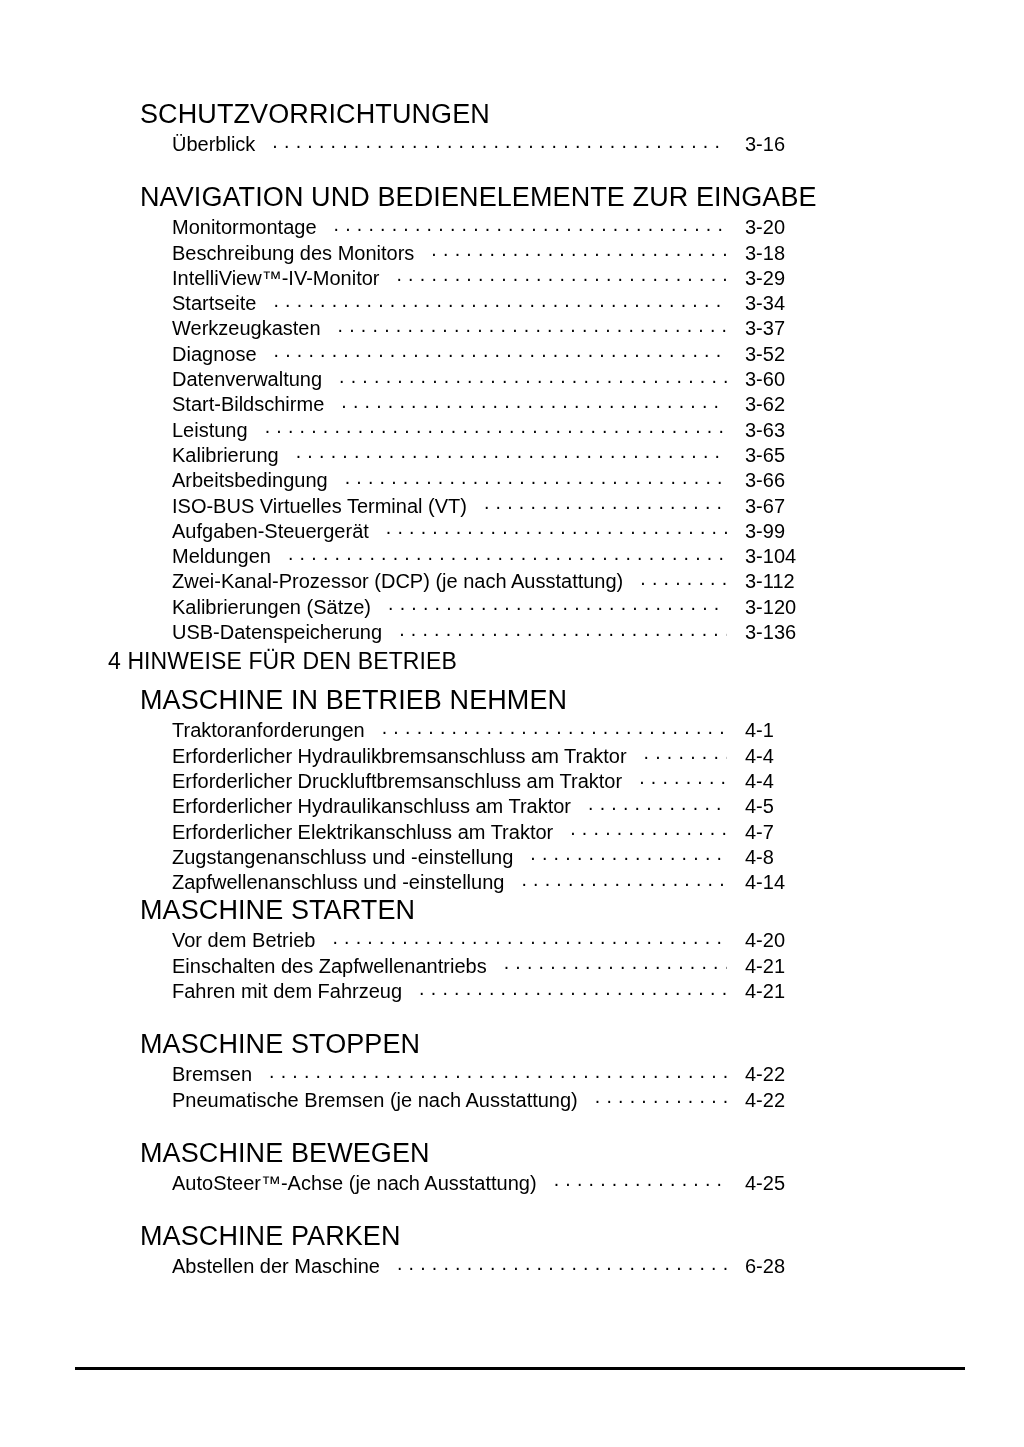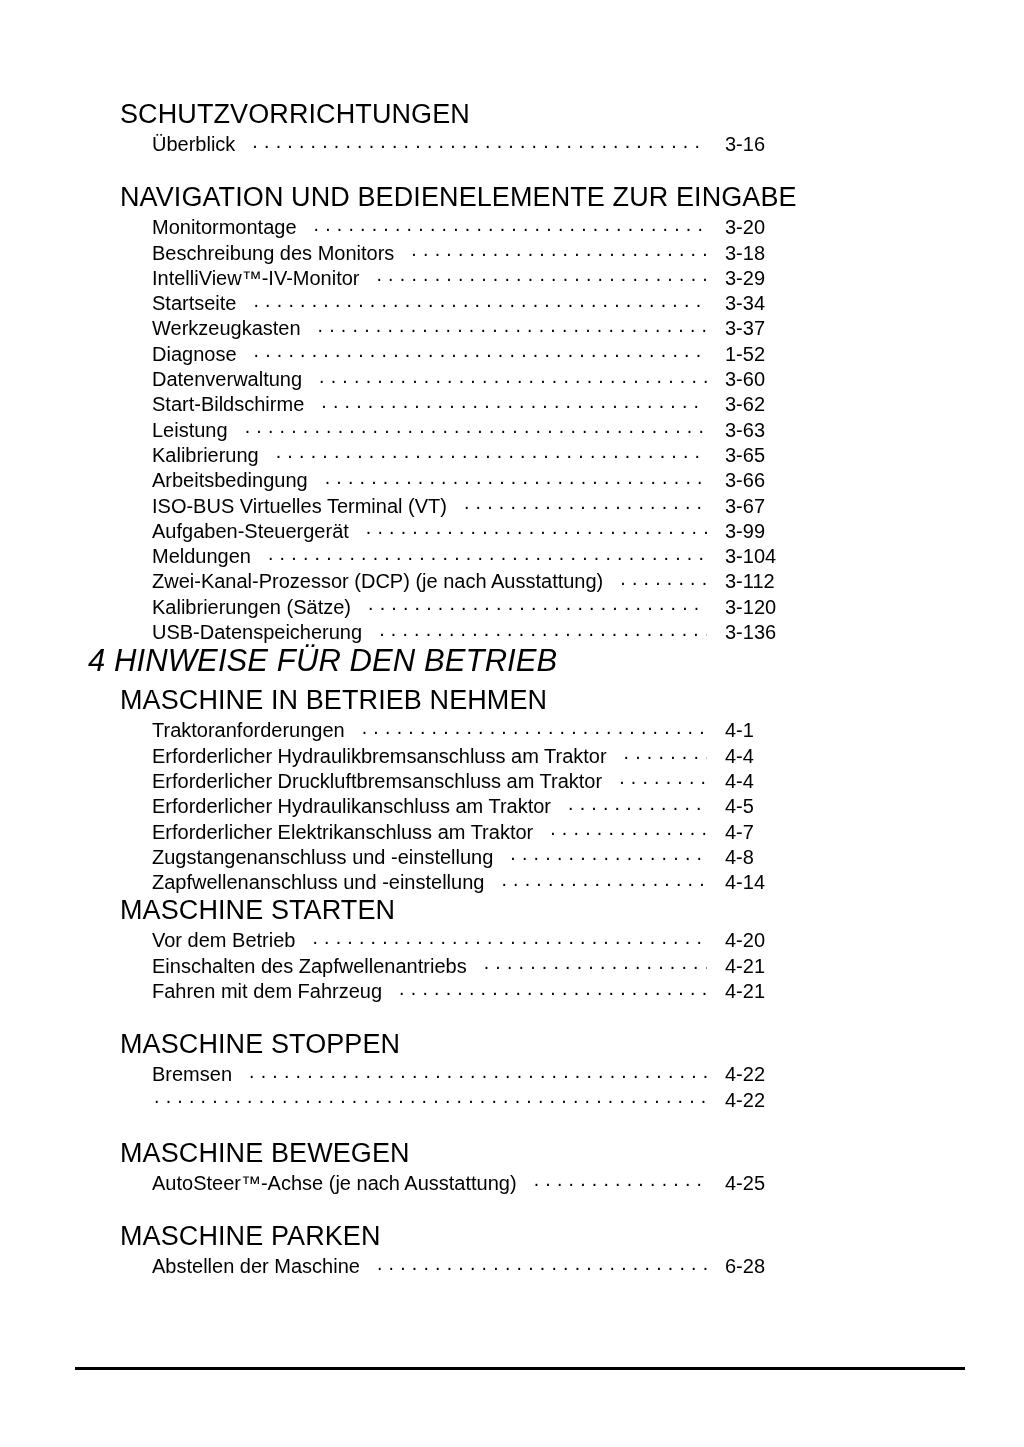--- a/index.html
+++ b/index.html
@@ -22,45 +22,45 @@
     top: 0;
     width: 1024px;
     height: 1447px;
     overflow: hidden;
   }
   .toc {
     position: absolute;
     left: 0;
     top: 0;
     width: 836px;
+    padding-left: 20px;
   }
 
   
   .block {
     margin: 0;
     padding: 0;
   }
   .block + .block {
     margin-top: 25px;
   }
   .block.chapter-block + .block,
   .block.chapter-block {
     margin-top: 0;
   }
 
   
   .chapter-title {
-    font-size: 31px;
+    font-size: 23px;
     line-height: 34px;
     font-weight: 400;
     letter-spacing: 0.1px;
     margin: 0 0 6px 0;
     padding-left: 88px;
     white-space: nowrap;
-    font-style: italic;
   }
   
   .section-title {
     font-size: 27px;
     line-height: 33px;
     font-weight: 400;
     letter-spacing: 0.1px;
     margin: 0;
     padding-left: 120px;
     white-space: nowrap;
@@ -159,21 +159,21 @@
             <span class="entry-page">3-34</span>
           </li>
           <li class="entry">
             <span class="entry-label">Werkzeugkasten</span>
             <span class="entry-dots"></span>
             <span class="entry-page">3-37</span>
           </li>
           <li class="entry">
             <span class="entry-label">Diagnose</span>
             <span class="entry-dots"></span>
-            <span class="entry-page">1-52</span>
+            <span class="entry-page">3-52</span>
           </li>
           <li class="entry">
             <span class="entry-label">Datenverwaltung</span>
             <span class="entry-dots"></span>
             <span class="entry-page">3-60</span>
           </li>
           <li class="entry">
             <span class="entry-label">Start-Bildschirme</span>
             <span class="entry-dots"></span>
             <span class="entry-page">3-62</span>
@@ -288,20 +288,21 @@
       </div>
       <div class="block">
         <div class="section-title">MASCHINE STOPPEN</div>
         <ul class="entries">
           <li class="entry">
             <span class="entry-label">Bremsen</span>
             <span class="entry-dots"></span>
             <span class="entry-page">4-22</span>
           </li>
           <li class="entry">
+            <span class="entry-label">Pneumatische Bremsen (je nach Ausstattung)</span>
             <span class="entry-dots"></span>
             <span class="entry-page">4-22</span>
           </li>
         </ul>
       </div>
       <div class="block">
         <div class="section-title">MASCHINE BEWEGEN</div>
         <ul class="entries">
           <li class="entry">
             <span class="entry-label">AutoSteer™-Achse (je nach Ausstattung)</span>

